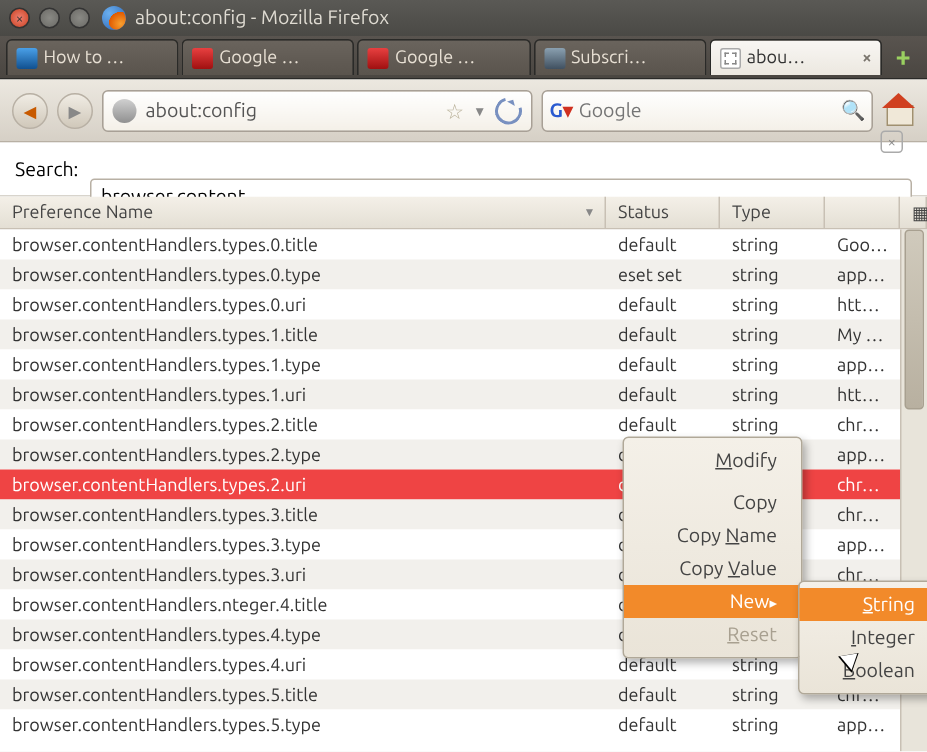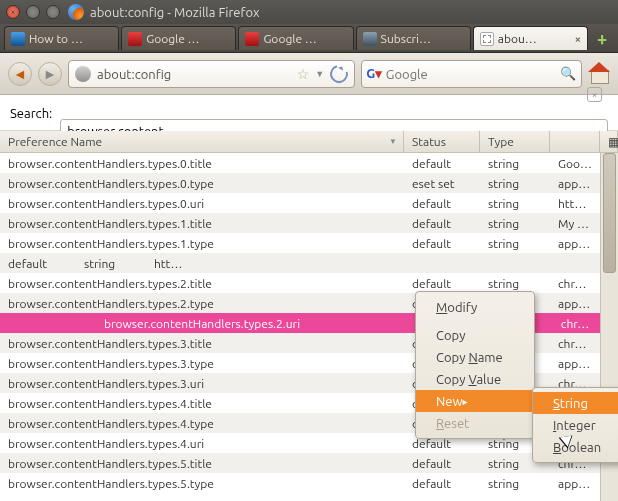--- a/index.html
+++ b/index.html
@@ -62,27 +62,27 @@
 .th-name{flex:1;position:relative;}
 .th-name .sort{position:absolute;right:6px;font-size:8px;color:#888;}
 .th-status{width:76px;} .th-type{width:70px;} .th-value{width:50px;} .th-last{width:18px;}
 .tbody{position:absolute;top:22px;left:0;right:18px;bottom:0;}
 .scrollbar{position:absolute;top:22px;right:0;width:18px;bottom:0;background:#e8e4da;border-left:1px solid #c8c0b4;}
 .scrollbar .thumb{position:absolute;top:0;left:2px;right:2px;height:120px;background:linear-gradient(#d0cabc,#b8b0a0);border:1px solid #a8a090;border-radius:3px;}
 
 .row{height:20px;display:flex;font-size:12px;color:#333;align-items:center;}
 .row.even{background:#fff;} .row.odd{background:#f2f0ec;}
 .row.bold .cell{font-weight:normal;}
-.row.selected{background:#ec4899;color:#fff;text-align:center;}
+.row.selected{background:#ef4444;color:#fff;}
 .cell{padding:2px 8px;white-space:nowrap;overflow:hidden;text-overflow:ellipsis;}
 .c-name{flex:1;} .c-status{width:76px;} .c-type{width:70px;} .c-value{width:50px;}
 
 
 .ctxmenu{position:absolute;background:linear-gradient(#f4f0e8,#eae4d8);border:1px solid #b0a898;border-radius:4px;box-shadow:2px 3px 6px rgba(0,0,0,.3);padding:4px 0;font-size:13px;color:#444;min-width:120px;}
-.ctx-item{padding:4px 16px 4px 20px;display:flex;align-items:center;justify-content:flex-start;}
+.ctx-item{padding:4px 16px 4px 20px;display:flex;align-items:center;justify-content:flex-end;}
 .ctx-item.disabled{color:#a8a090;}
 .ctx-item.hover{background:#f28a2a;color:#fff;}
 .ctx-item .arrow{font-size:10px;}
 .ctx-item u{text-decoration:underline;}
 .submenu{left:117px;top:96px;min-width:95px;}
 .main-menu{left:0;top:0;}
 
 .ctx-container{position:absolute;left:415px;top:291px;}
 
 .cursor{position:absolute;left:561px;top:430px;width:14px;height:20px;pointer-events:none;}
@@ -190,20 +190,21 @@
           <div class="cell c-type">string</div>
           <div class="cell c-value">My …</div>
         </div>
         <div class="row even">
           <div class="cell c-name">browser.contentHandlers.types.1.type</div>
           <div class="cell c-status">default</div>
           <div class="cell c-type">string</div>
           <div class="cell c-value">app…</div>
         </div>
         <div class="row odd">
+          <div class="cell c-name">browser.contentHandlers.types.1.uri</div>
           <div class="cell c-status">default</div>
           <div class="cell c-type">string</div>
           <div class="cell c-value">htt…</div>
         </div>
         <div class="row even">
           <div class="cell c-name">browser.contentHandlers.types.2.title</div>
           <div class="cell c-status">default</div>
           <div class="cell c-type">string</div>
           <div class="cell c-value">chr…</div>
         </div>
@@ -231,21 +232,21 @@
           <div class="cell c-type">string</div>
           <div class="cell c-value">app…</div>
         </div>
         <div class="row odd">
           <div class="cell c-name">browser.contentHandlers.types.3.uri</div>
           <div class="cell c-status">default</div>
           <div class="cell c-type">string</div>
           <div class="cell c-value">chr…</div>
         </div>
         <div class="row even">
-          <div class="cell c-name">browser.contentHandlers.types.4.title</div>
+          <div class="cell c-name">browser.contentHandlers.nteger.4.title</div>
           <div class="cell c-status">default</div>
           <div class="cell c-type">string</div>
           <div class="cell c-value">chr…</div>
         </div>
         <div class="row odd">
           <div class="cell c-name">browser.contentHandlers.types.4.type</div>
           <div class="cell c-status">default</div>
           <div class="cell c-type">string</div>
           <div class="cell c-value">app…</div>
         </div>

